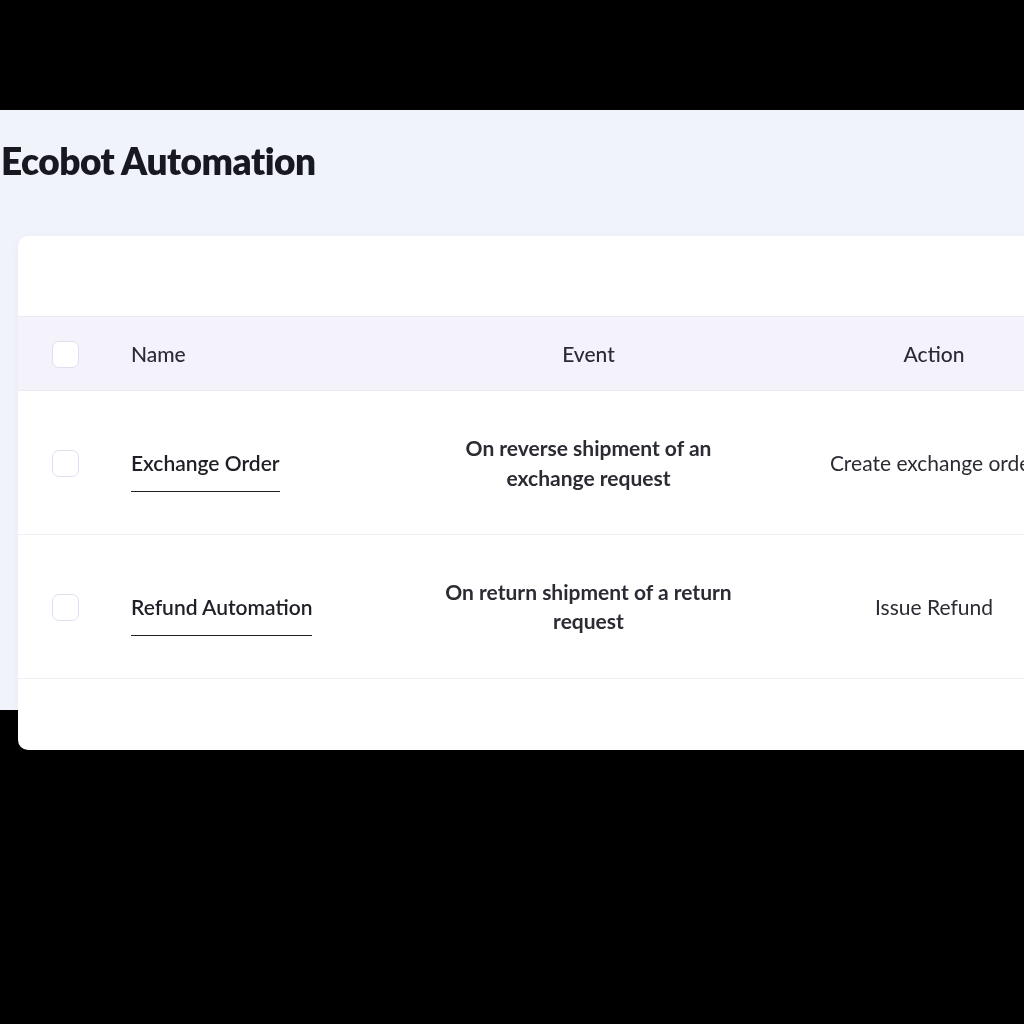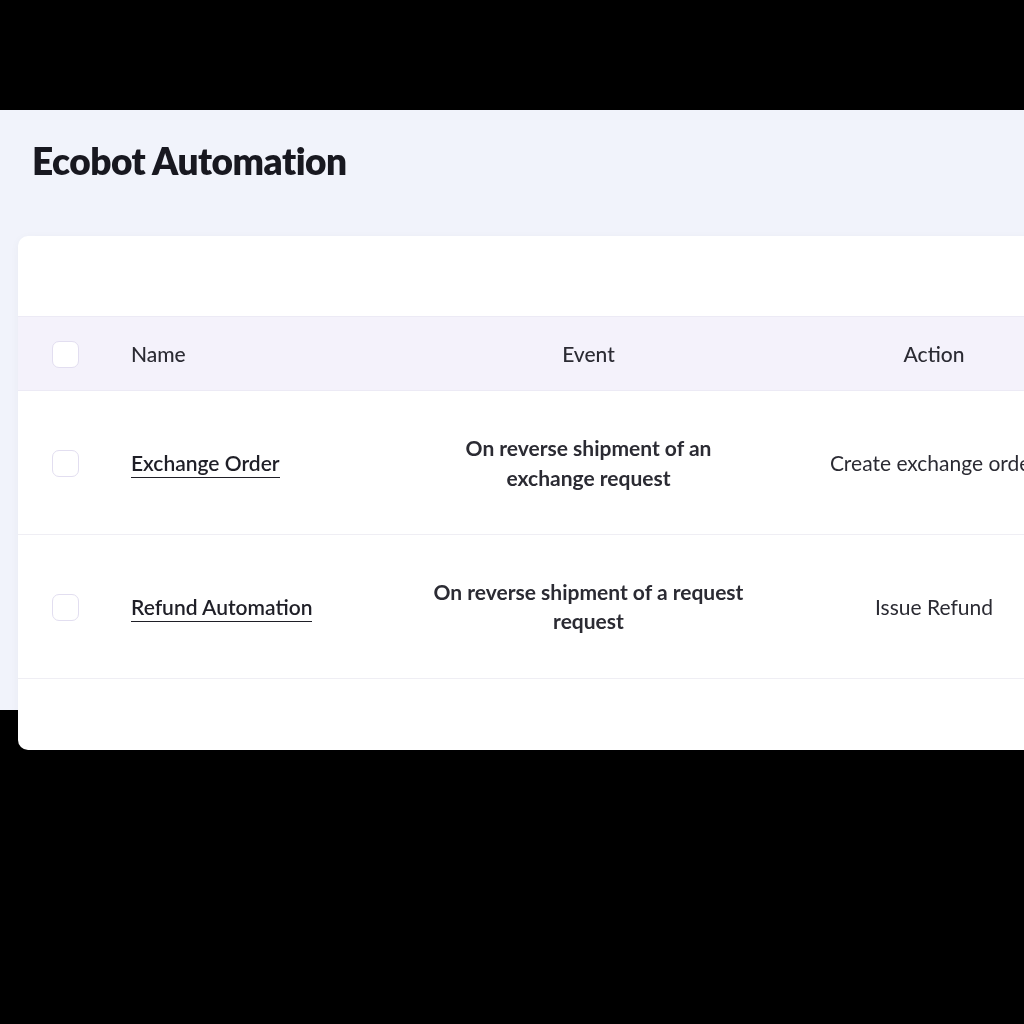--- a/index.html
+++ b/index.html
@@ -14,21 +14,21 @@
     top: 110px;
     left: 0;
     width: 1024px;
     height: 600px;
     background: #f1f3fb;
   }
   .page-title {
     font-size: 37px;
     font-weight: 800;
     color: #181820;
-    padding: 28px 0 6px 32px;
+    padding: 28px 0 6px 1px;
     letter-spacing: -0.5px;
   }
   .page-subtitle {
     font-size: 22px;
     color: #3e3e46;
     padding: 0 0 0 18px;
     font-weight: 400;
   }
   .card {
     position: absolute;
@@ -69,21 +69,21 @@
     padding: 34px 10px;
     vertical-align: middle;
   }
   .tbl td.col-check { width: 95px; }
   .tbl td.col-name  { text-align: left; padding-left: 18px; }
   .name-link {
     font-weight: 600;
     color: #1f1f27;
     text-decoration: none;
     border-bottom: 1.5px solid #1f1f27;
-    padding-bottom: 2px;
+    padding-bottom: 16px;
   }
   .event-text { line-height: 1.4; max-width: 330px; margin: 8px auto; font-weight: bold; }
   .chk {
     display: inline-block;
     width: 27px;
     height: 27px;
     border: 1.5px solid #e2def0;
     border-radius: 7px;
     background: #fff;
     cursor: pointer;
@@ -123,20 +123,20 @@
           <td>Create exchange order</td>
         </tr>
         <tr>
           <td class="col-check">
             <span class="chk"></span>
           </td>
           <td class="col-name">
             <a href="#" class="name-link">Refund Automation</a>
           </td>
           <td>
-            <div class="event-text">On reverse shipment of a request request</div>
+            <div class="event-text">On return shipment of a return request</div>
           </td>
           <td>Issue Refund</td>
         </tr>
       </tbody>
     </table>
   </div>
 </div>
 
 </body></html>

